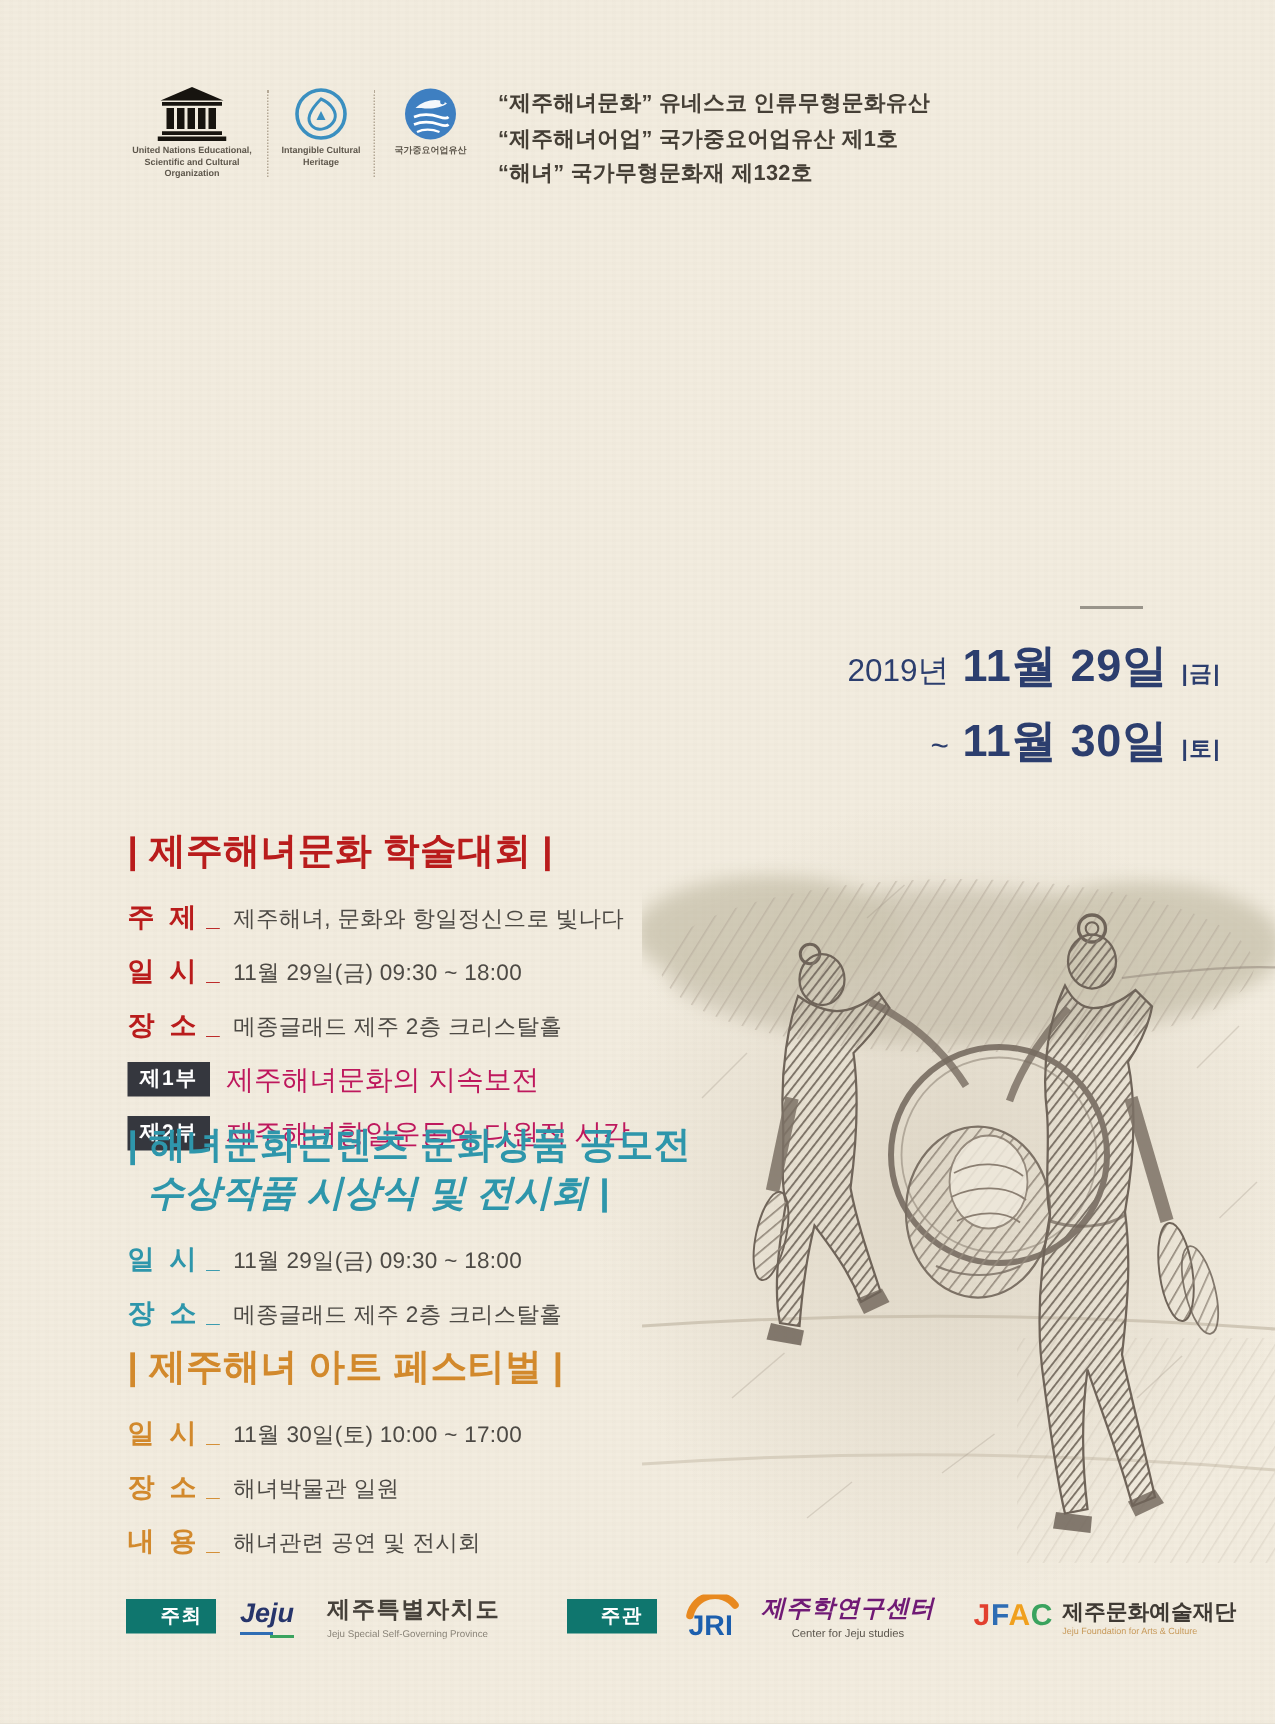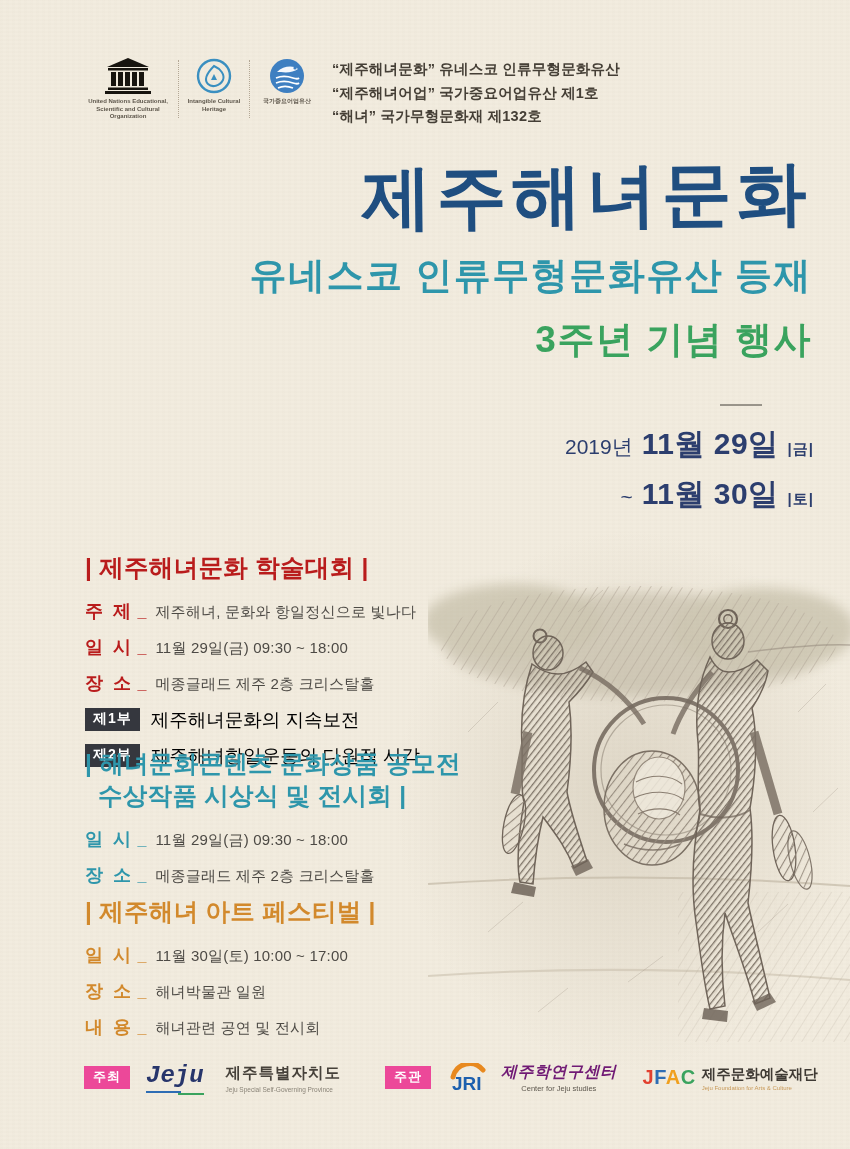--- a/index.html
+++ b/index.html
@@ -37,39 +37,39 @@
   .d-prefix{font-size:21px;font-weight:500;}
   .d-main{font-size:30px;font-weight:700;letter-spacing:0.5px;}
   .d-day{font-size:15px;font-weight:600;letter-spacing:1px;}
 
   
   .sec{position:absolute;left:85px;}
   .sec1{top:552px;}
   .sec2{top:748px;}
   .sec3{top:896px;}
   .sec-h{font-size:24.5px;font-weight:800;line-height:32px;letter-spacing:0.3px;margin:0 0 15px 0;}
-  .sec-h .l2{padding-left:13px;}
+  .sec-h .l2{padding-left:13px;font-style:italic;}
   .row{display:flex;align-items:baseline;margin-bottom:12px;}
   .lbl{font-weight:800;font-size:18px;letter-spacing:2.5px;white-space:nowrap;}
   .sep-ch{font-weight:700;font-size:16px;margin:0 9px 0 4px;}
   .txt{font-size:15px;color:#4d4a45;letter-spacing:0.2px;}
   .c-blue{color:#b91c1c;}
   .c-teal{color:#2e96ab;}
   .c-orange{color:#d2892c;}
   .part-row{display:flex;align-items:center;margin-bottom:11px;}
   .part-badge{background:#35373e;color:#ffffff;font-size:14px;font-weight:700;letter-spacing:1px;padding:2px 8px 3px 8px;margin-right:11px;}
-  .part-txt{font-size:18.5px;color:#000000;}
+  .part-txt{font-size:18.5px;color:#be185d;}
 
   
   .sketch{position:absolute;left:428px;top:552px;}
 
   
   .footer{position:absolute;left:84px;top:1062px;display:flex;align-items:center;}
-  .org-badge{background:#ec4899;color:#fff;font-size:13px;font-weight:700;letter-spacing:1px;padding:2px 9px 3px 9px;}
-  .jeju-script{font-family:Liberation Mono, monospace;font-style:italic;font-weight:700;font-size:24px;color:#27356b;margin-left:16px;position:relative;padding-bottom:4px;}
+  .org-badge{background:#0f766e;color:#fff;font-size:13px;font-weight:700;letter-spacing:1px;padding:2px 9px 3px 23px;}
+  .jeju-script{font-family:Liberation Sans, sans-serif;font-style:italic;font-weight:700;font-size:18px;color:#27356b;margin-left:16px;position:relative;padding-bottom:4px;}
   .jeju-script .ub{position:absolute;left:0;bottom:0;height:2px;width:60%;background:#2e6db4;}
   .jeju-script .ug{position:absolute;left:55%;bottom:-2px;height:2px;width:45%;background:#3aa35e;}
   .org-name{margin-left:22px;}
   .org-name .nm{font-size:15.5px;font-weight:700;color:#46413a;letter-spacing:1px;}
   .org-name .cp{font-size:6.5px;color:#8a8478;margin-top:2px;}
   .gap36{width:44px;}
   .jri-wrap{margin-left:14px;display:flex;align-items:flex-end;}
   .jri-name{margin-left:6px;}
   .jri-name .nm{font-family:Liberation Sans, sans-serif;font-style:italic;font-size:16px;font-weight:700;color:#701a75;letter-spacing:0.5px;}
   .jri-name .cp{font-size:7.5px;color:#5c564d;margin-top:1px;text-align:center;}
@@ -126,25 +126,20 @@
       </svg>
       <div class="cap">국가중요어업유산</div>
     </div>
     <div class="creds">
       <div>“제주해녀문화” 유네스코 인류무형문화유산</div>
       <div>“제주해녀어업” 국가중요어업유산 제1호</div>
       <div>“해녀” 국가무형문화재 제132호</div>
     </div>
   </div>
 
-  <div class="titleblock">
-    <h1 class="main-title">제주해녀문화</h1>
-    <div class="sub teal">유네스코 인류무형문화유산 등재</div>
-    <div class="sub green">3주년 기념 행사</div>
-  </div>
 
   <div class="date-divider"></div>
   <div class="dates">
     <div class="date-line">
       <span class="d-prefix">2019년</span>
       <span class="d-main">11월 29일</span>
       <span class="d-day">|금|</span>
     </div>
     <div class="date-line">
       <span class="d-prefix">~</span>

